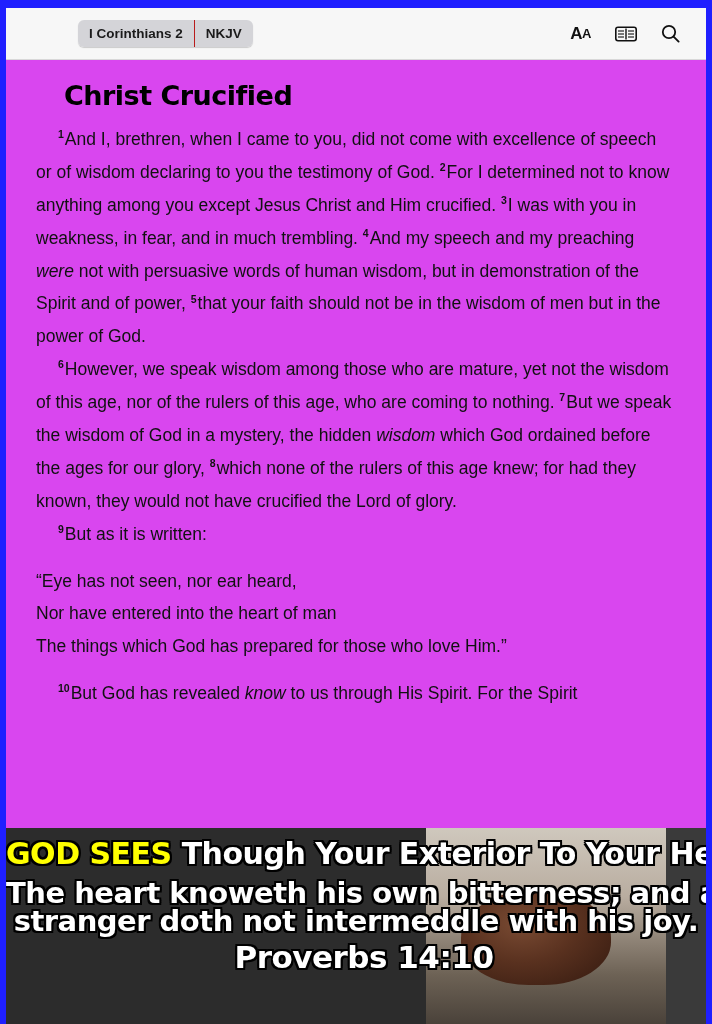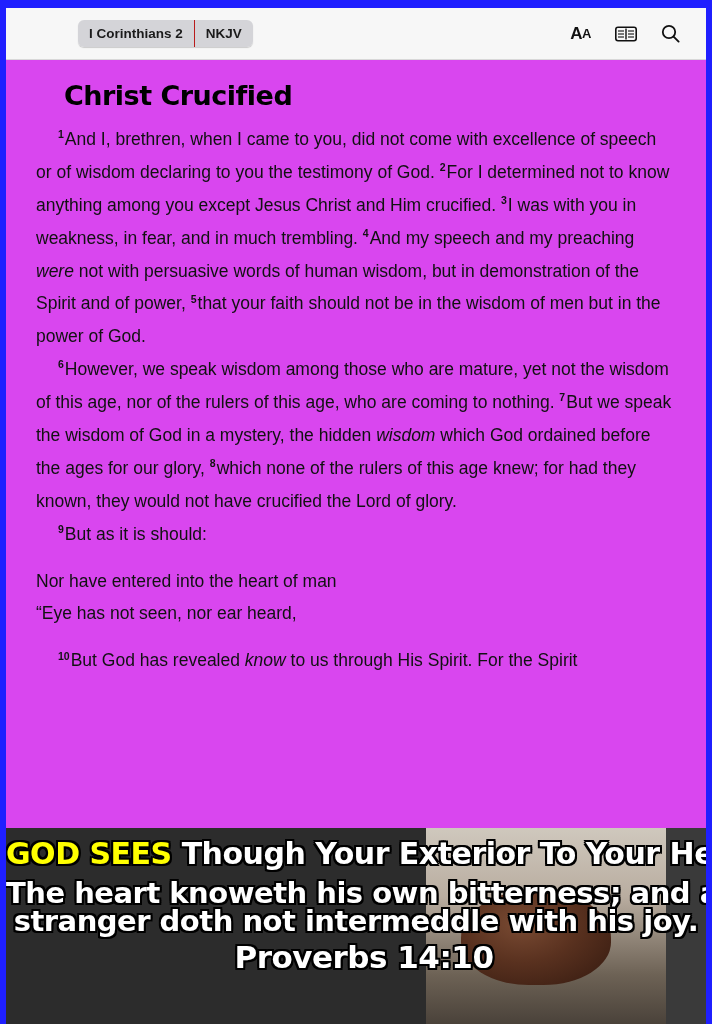--- a/index.html
+++ b/index.html
@@ -243,26 +243,27 @@
       <p class="verses indent">
         <sup class="vnum">1</sup><span>And I, brethren, when I came to you, did not come with excellence of speech or of wisdom declaring to you the testimony of God. </span><sup class="vnum">2</sup><span>For I determined not to know anything among you except Jesus Christ and Him crucified. </span><sup class="vnum">3</sup><span>I was with you in weakness, in fear, and in much trembling. </span><sup class="vnum">4</sup><span>And my speech and my preaching </span><em>were</em><span> not with persuasive words of human wisdom, but in demonstration of the Spirit and of power, </span><sup class="vnum">5</sup><span>that your faith should not be in the wisdom of men but in the power of God.</span>
       </p>
 
 
       <p class="verses indent">
         <sup class="vnum">6</sup><span>However, we speak wisdom among those who are mature, yet not the wisdom of this age, nor of the rulers of this age, who are coming to nothing. </span><sup class="vnum">7</sup><span>But we speak the wisdom of God in a mystery, the hidden </span><em>wisdom</em><span> which God ordained before the ages for our glory, </span><sup class="vnum">8</sup><span>which none of the rulers of this age knew; for had they known, they would not have crucified the Lord of glory.</span>
       </p>
 
       <p class="verses indent">
-        <sup class="vnum">9</sup><span>But as it is should:</span>
+        <sup class="vnum">9</sup><span>But as it is written:</span>
       </p>
 
       <div class="poetry">
+        <div>“Eye has not seen, nor ear heard,</div>
         <div>Nor have entered into the heart of man</div>
-        <div>“Eye has not seen, nor ear heard,</div>
+        <div>The things which God has prepared for those who love Him.”</div>
       </div>
 
       <p class="verses indent" style="margin-top:14px;">
         <sup class="vnum">10</sup><span>But God has revealed </span><em>know</em><span> to us through His Spirit. For the Spirit</span>
       </p>
     </div>
 
     <div class="overlay">
       <div class="overlay-photo">
         <div class="photo-inner"></div>

